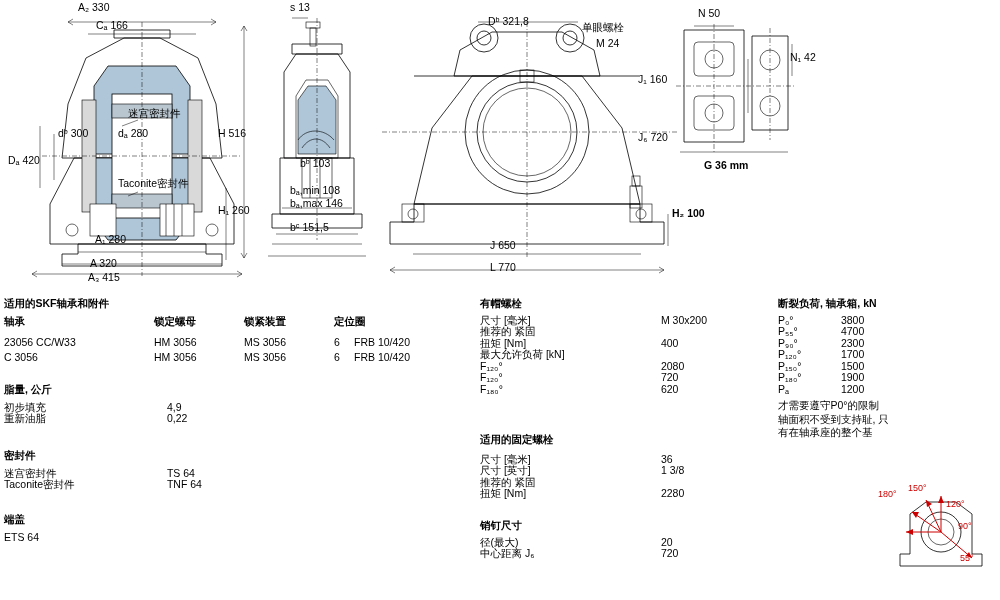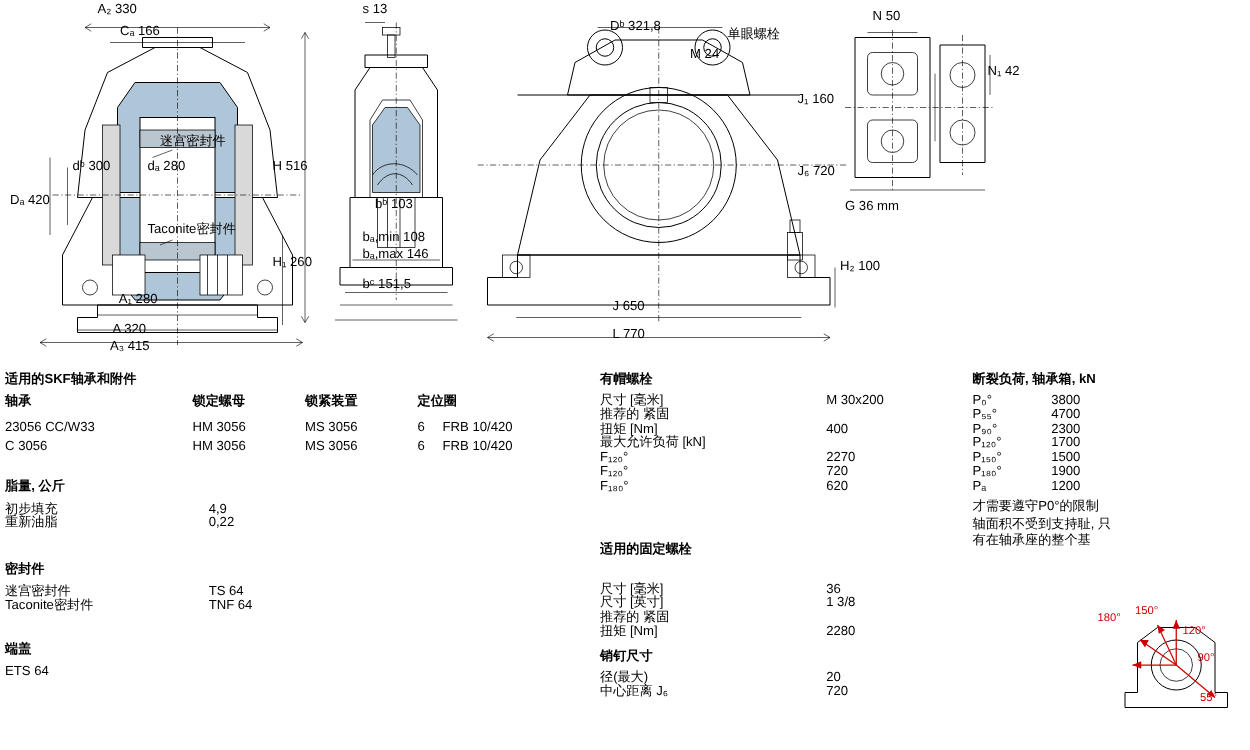--- a/index.html
+++ b/index.html
@@ -223,23 +223,23 @@
       <line x1="8" y1="262" x2="282" y2="262"></line>
       <line x1="8" y1="262" x2="13" y2="259"></line>
         <line x1="8" y1="262" x2="13" y2="265"></line>
       <line x1="282" y1="262" x2="277" y2="259"></line>
         <line x1="282" y1="262" x2="277" y2="265"></line>
       <line x1="286" y1="206" x2="286" y2="238"></line>
     </g>
   </svg>
   <div class="abs lbl" style="left:488px;top:16px;">Dᵇ 321,8</div>
   <div class="abs lbl" style="left:582px;top:22px;">单眼螺栓</div>
-  <div class="abs lbl" style="left:552px;top:38px;">M 24</div>
-  <div class="abs lbl" style="left:676px;top:160px;">G 36 mm</div>
-  <div class="abs lbl" style="left:672px;top:208px;">H₂ 100</div>
+  <div class="abs lbl" style="left:596px;top:38px;">M 24</div>
+  <div class="abs lbl" style="left:704px;top:160px;font-weight:bold;">G 36 mm</div>
+  <div class="abs lbl" style="left:672px;top:208px;font-weight:bold;">H₂ 100</div>
   <div class="abs lbl" style="left:490px;top:240px;">J 650</div>
   <div class="abs lbl" style="left:490px;top:262px;">L 770</div>
 
   <svg class="abs" style="left:676px;top:22px;" width="120" height="160">
     <g>
 
       <path class="ln" d="M8,8 L68,8 L68,120 L8,120 Z" fill="#eef3f6"></path>
       <rect class="ln2" x="18" y="20" width="40" height="34" rx="4" fill="#fff"></rect>
       <rect class="ln2" x="18" y="74" width="40" height="34" rx="4" fill="#fff"></rect>
       <circle class="ln2" cx="38" cy="37" r="9" fill="#e2eaef"></circle>
@@ -334,35 +334,35 @@
     <div class="lbl r2">
       <span class="k">扭矩 [Nm]</span>
       <span class="v">400</span>
     </div>
     <div class="lbl r2">
       <span class="k">最大允许负荷 [kN]</span>
       <span class="v"></span>
     </div>
     <div class="lbl r2">
       <span class="k">F₁₂₀°</span>
-      <span class="v">2270</span>
+      <span class="v">2080</span>
     </div>
     <div class="lbl r2">
       <span class="k">F₁₂₀°</span>
       <span class="v">720</span>
     </div>
     <div class="lbl r2">
       <span class="k">F₁₈₀°</span>
       <span class="v">620</span>
     </div>
   </div>
 
   <div class="tcol" style="left:480px;top:142px;width:250px;">
     <div class="lbl bold">适用的固定螺栓</div>
-    <div class="lbl r2" style="margin-top:20px;">
+    <div class="lbl r2" style="margin-top:8px;">
       <span class="k">尺寸 [毫米]</span>
       <span class="v">36</span>
     </div>
     <div class="lbl r2">
       <span class="k">尺寸 [英寸]</span>
       <span class="v">1 3/8</span>
     </div>
     <div class="lbl r2">
       <span class="k">推荐的 紧固</span>
       <span class="v"></span>

